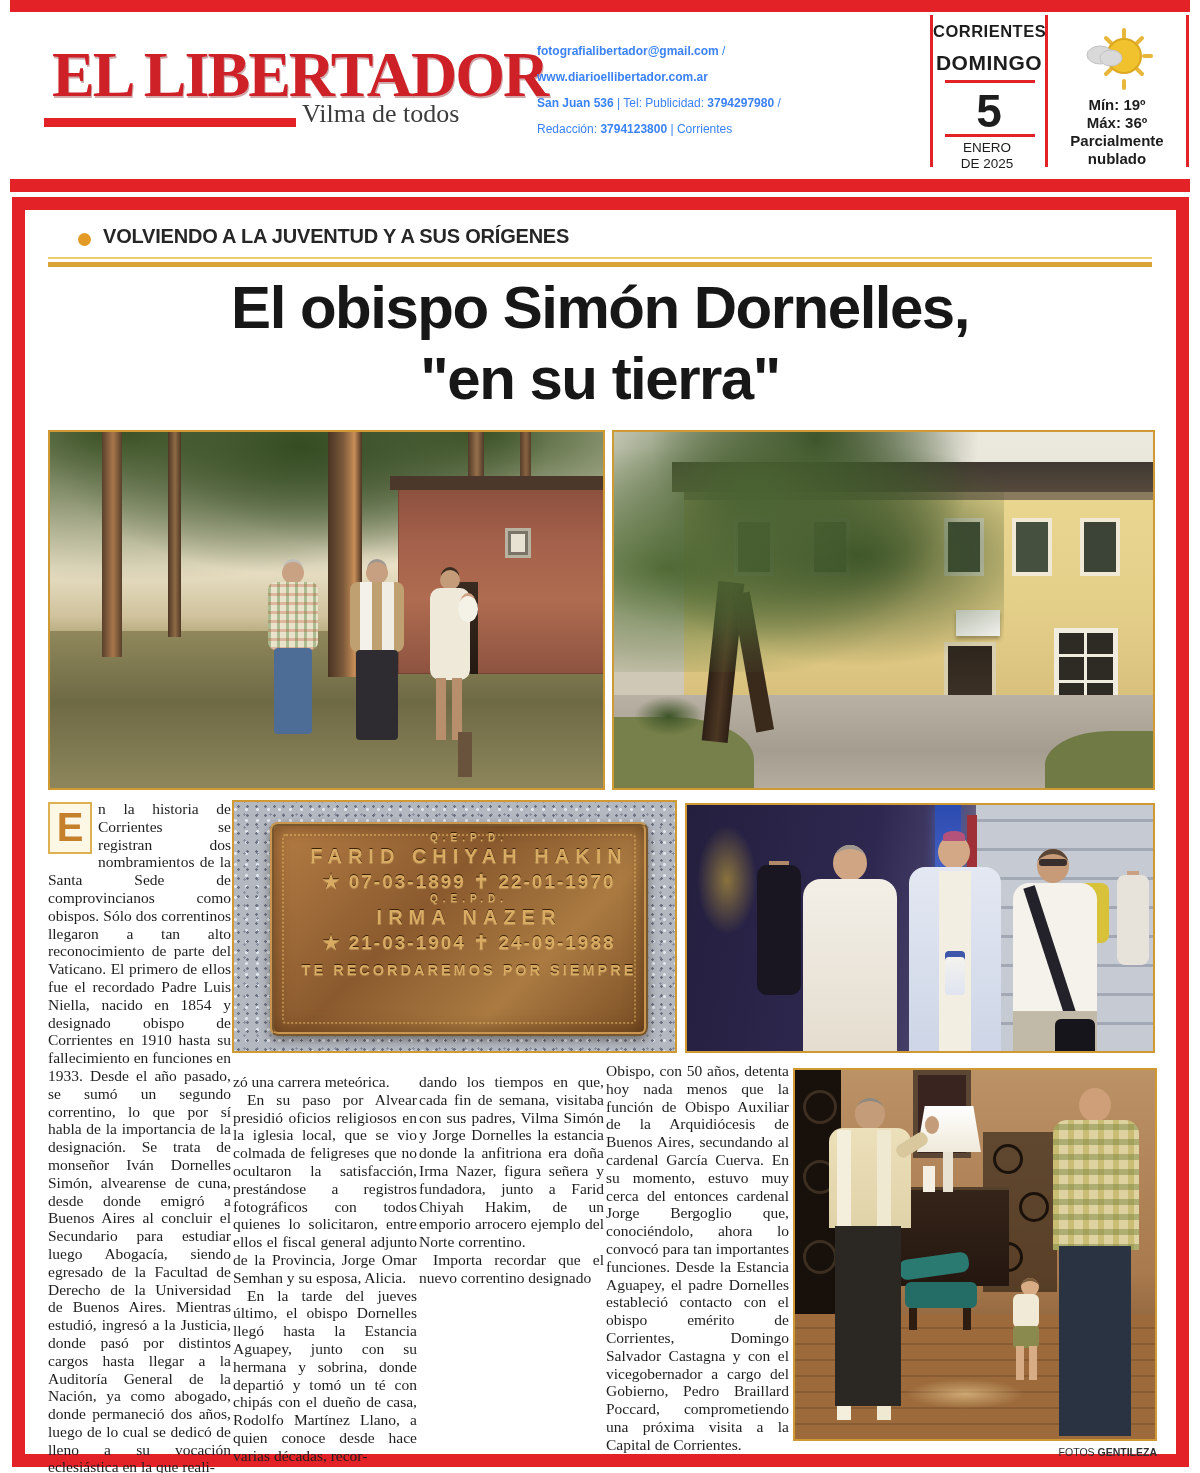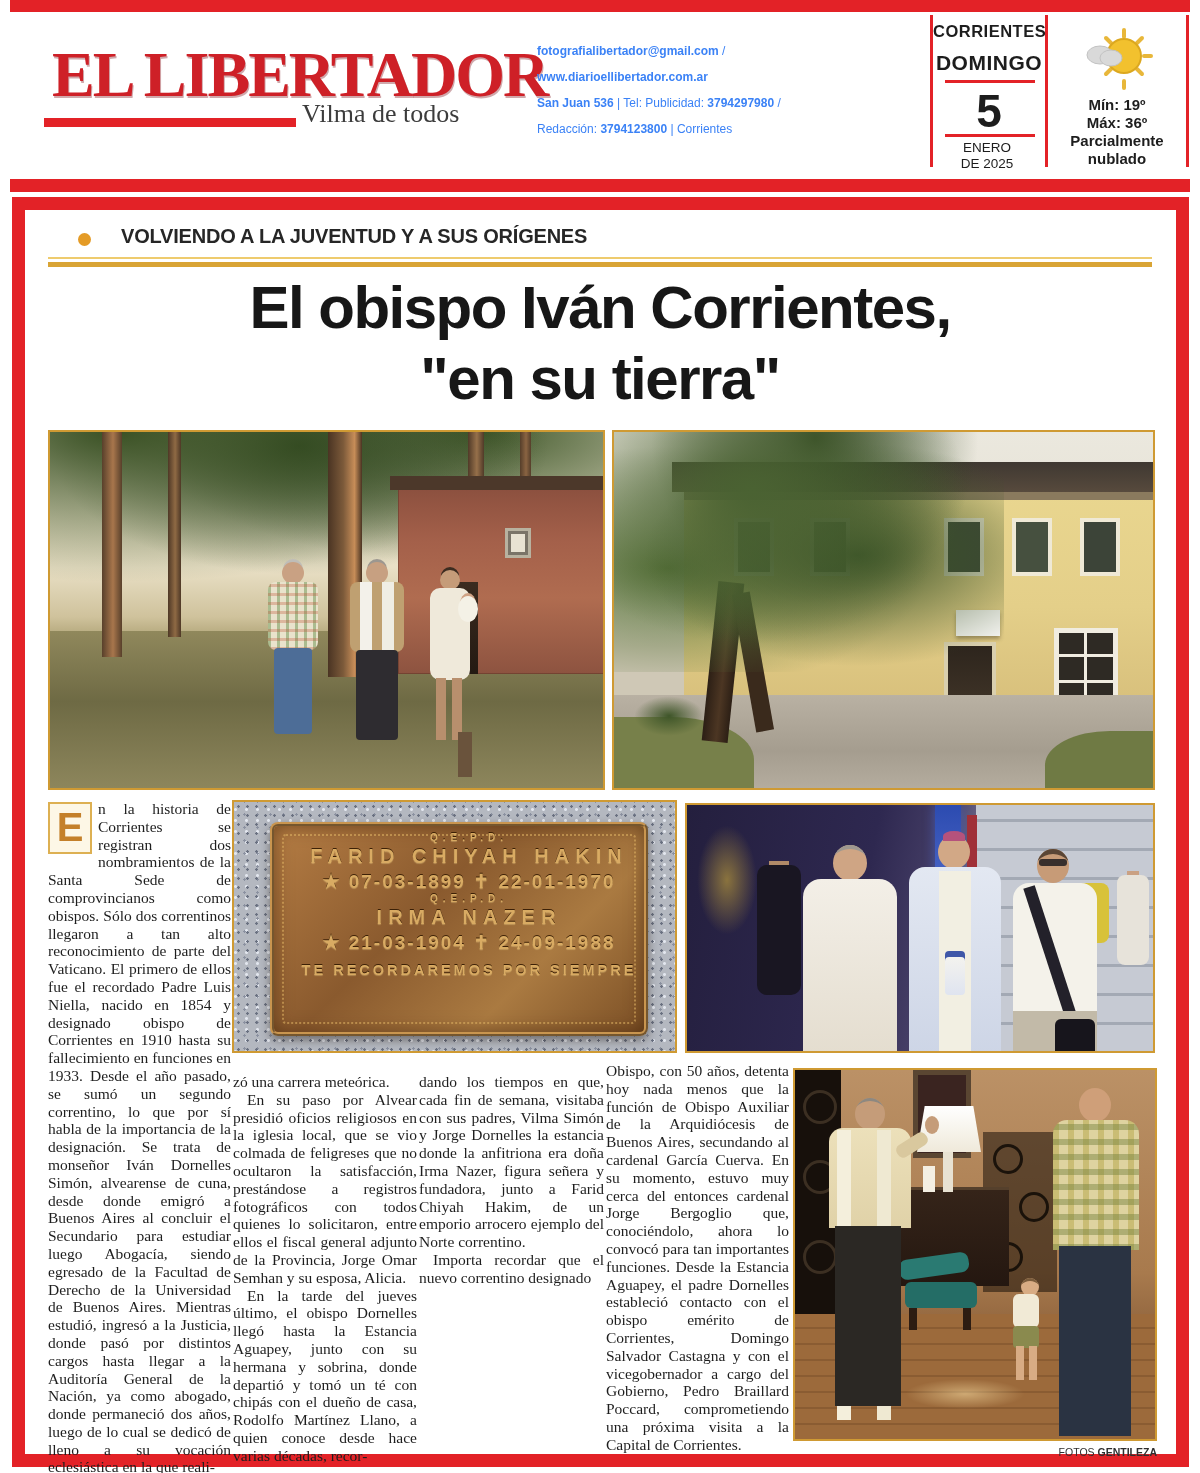--- a/index.html
+++ b/index.html
@@ -16,21 +16,21 @@
   .contact span.b{font-weight:700;}
   .vline{width:3px;background:#e32227;}
   .datebox{color:#1d1d1d;text-align:center;}
   .d-city{font-weight:700;font-size:16.5px;letter-spacing:.5px;}
   .d-day{font-weight:700;font-size:21px;letter-spacing:.5px;}
   .d-num{font-weight:700;font-size:46px;}
   .d-month{font-size:13.5px;line-height:16px;}
   .wx{font-weight:700;font-size:15px;line-height:18px;text-align:center;color:#1d1d1d;}
   
   .frame{border:13px solid #e32227;box-sizing:border-box;background:transparent;}
-  .kicker{font-weight:700;font-size:20px;color:#262626;letter-spacing:-.2px;margin-left:18px;}
+  .kicker{font-weight:700;font-size:20px;color:#262626;letter-spacing:-.2px;}
   .bullet{width:13px;height:13px;border-radius:50%;background:#e49b26;}
   .goldA{background:#eecb6d;}
   .goldB{background:#d9a435;}
   .headline{font-weight:700;font-size:60px;line-height:71px;color:#171717;text-align:center;
             letter-spacing:-1.5px;}
   
   .photo{border:2px solid #cf9a33;box-sizing:border-box;overflow:hidden;background:#ddd;}
   
   .col{font-family:"Liberation Serif",serif;font-size:15.5px;line-height:17.8px;color:#1e1e1e;
        text-align:justify;}
@@ -127,21 +127,21 @@
   <div class="abs redbar" style="left:10px;top:179px;width:1180px;height:13px;"></div>
 
   <div class="abs frame" style="left:12px;top:197px;width:1177px;height:1270px;"></div>
 
   <div class="abs bullet" style="left:78px;top:233px;"></div>
   <div class="abs kicker" style="left:103px;top:225px;">VOLVIENDO A LA JUVENTUD Y A SUS ORÍGENES</div>
   <div class="abs goldA" style="left:48px;top:257px;width:1104px;height:2px;"></div>
   <div class="abs goldB" style="left:48px;top:262px;width:1104px;height:5px;"></div>
 
   <div class="abs headline" style="left:100px;top:272px;width:1000px;">
-    <div>El obispo Iván Corrientes,</div>
+    <div>El obispo Simón Dornelles,</div>
     <div>"en su tierra"</div>
   </div>
 
   <div class="abs photo" style="left:48px;top:430px;width:557px;height:360px;">
     <div class="abs" style="inset:0;background:linear-gradient(#f2ebd8 0%,#e9e0c6 38%,#cfc29c 52%,#a59a6b 60%);"></div>
     <div class="abs" style="left:0;top:0;width:100%;height:48%;background:
         radial-gradient(ellipse at 12% 0%,#3a5124 0%,rgba(58,81,36,0) 62%),
         radial-gradient(ellipse at 45% 8%,#2e4520 0%,rgba(46,69,32,0) 58%),
         radial-gradient(ellipse at 78% 0%,#41582a 0%,rgba(65,88,42,0) 55%);"></div>
     <div class="abs" style="left:0;bottom:0;width:100%;height:44%;background:linear-gradient(#90885c,#6e6a44 45%,#8d865c);"></div>

